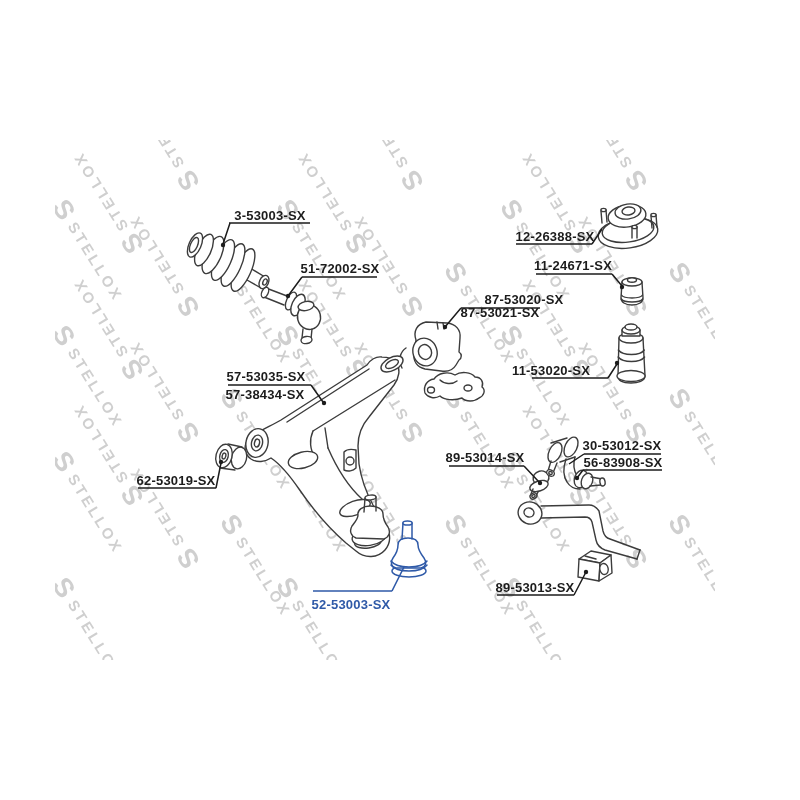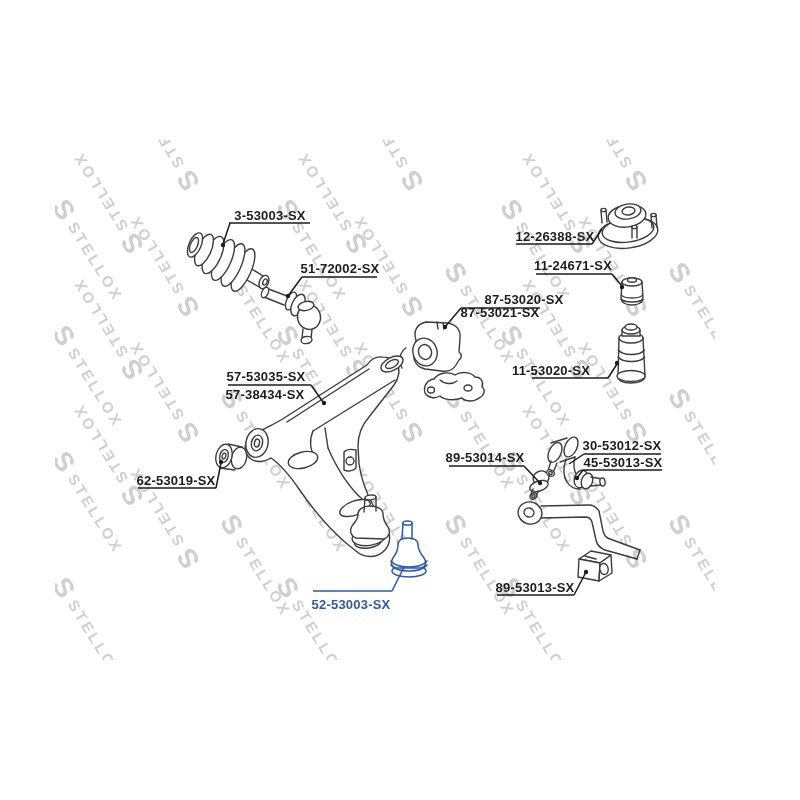--- a/index.html
+++ b/index.html
@@ -412,18 +412,18 @@
     <span id="lbl-2" class="part-label">12-26388-SX</span>
     <span id="lbl-3" class="part-label">11-24671-SX</span>
     <span id="lbl-4" class="part-label">87-53020-SX</span>
     <span id="lbl-5" class="part-label">87-53021-SX</span>
     <span id="lbl-6" class="part-label">11-53020-SX</span>
     <span id="lbl-7" class="part-label">57-53035-SX</span>
     <span id="lbl-8" class="part-label">57-38434-SX</span>
     <span id="lbl-9" class="part-label">62-53019-SX</span>
     <span id="lbl-10" class="part-label">89-53014-SX</span>
     <span id="lbl-11" class="part-label">30-53012-SX</span>
-    <span id="lbl-12" class="part-label">45-53013-SX</span>
+    <span id="lbl-12" class="part-label">56-83908-SX</span>
     <span id="lbl-13" class="part-label">89-53013-SX</span>
     <span id="lbl-14" class="part-label highlight">52-53003-SX</span>
   </div>
 
 </div>
 
 </body></html>

